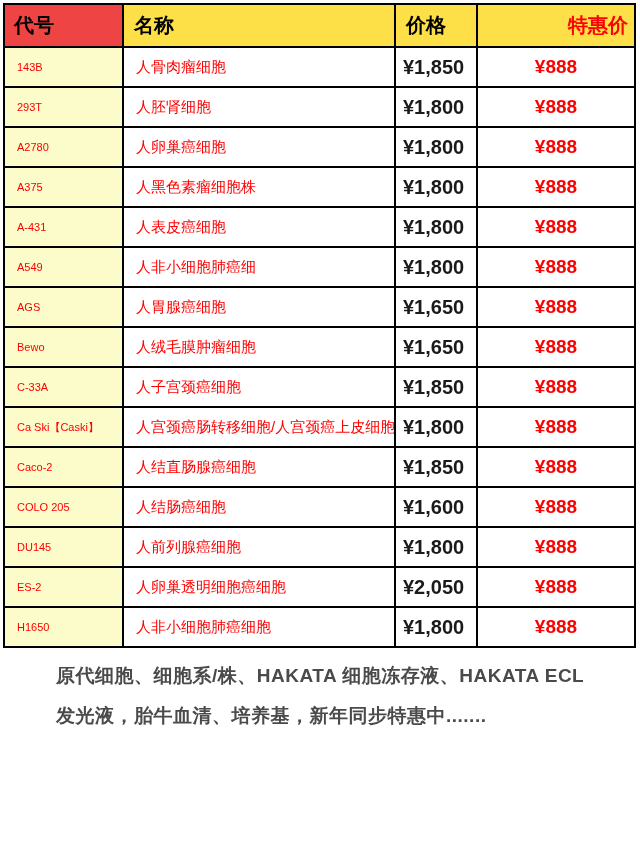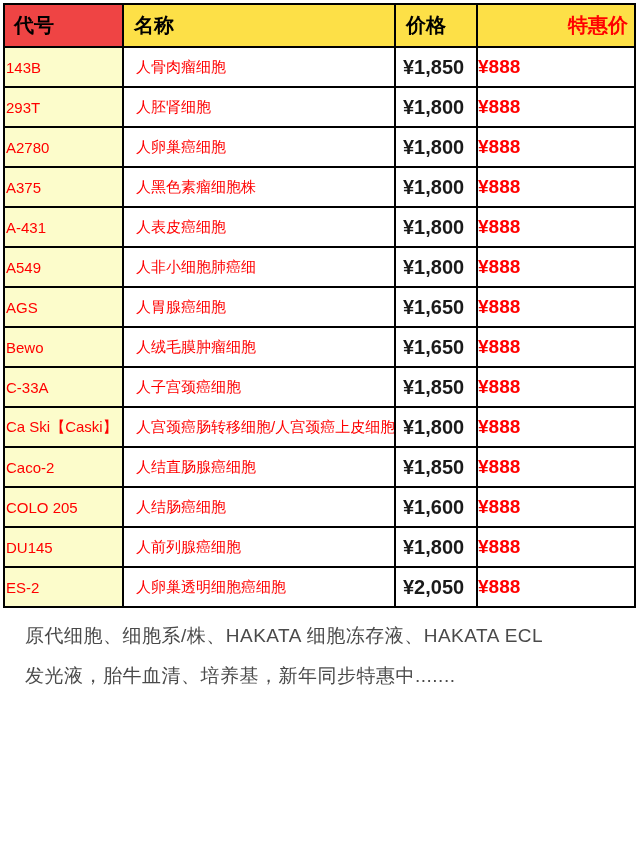--- a/index.html
+++ b/index.html
@@ -47,48 +47,49 @@
     text-align: right;
     color: #FF0000;
     padding: 6px;
   }
   .price-table td {
     height: 40px;
   }
   .price-table td.cell-code {
     background: #FCFCCB;
     color: #FF0000;
-    font-size: 15px;
-    padding: 0 2px 0 1px;
+    font-size: 11px;
+    padding: 0 2px 0 12px;
     margin-top: 20px;
   }
   .price-table td.cell-name {
     color: #FF0000;
     font-size: 15px;
     padding: 0 2px 0 12px;
   }
   .price-table td.cell-price {
     color: #1A1A1A;
     font-size: 20px;
     font-weight: bold;
     padding: 0 0 0 7px;
   }
   .price-table td.cell-special {
     color: #FF0000;
     font-size: 19px;
     font-weight: bold;
-    text-align: left;
+    text-align: center;
     padding: 0;
   }
   .footer {
-    margin: 8px 0 0 25px;
+    margin: 8px 0 0 56px;
     font-size: 19px;
     line-height: 40px;
     color: #4a4a4a;
     letter-spacing: 0.5px;
+    font-weight: bold;
   }
 </style>
 </head>
 <body>
 
 <div class="page">
 
   <table class="price-table">
     <colgroup>
       <col style="width:119px">
@@ -198,20 +199,26 @@
     </tr>
 
     <tr>
       <td class="cell-code">ES-2</td>
       <td class="cell-name">人卵巢透明细胞癌细胞</td>
       <td class="cell-price">¥2,050</td>
       <td class="cell-special">¥888</td>
     </tr>
 
 
+    <tr>
+      <td class="cell-code">H1650</td>
+      <td class="cell-name">人非小细胞肺癌细胞</td>
+      <td class="cell-price">¥1,800</td>
+      <td class="cell-special">¥888</td>
+    </tr>
   </tbody>
   </table>
 
   <div class="footer">
     <div>原代细胞、细胞系/株、HAKATA 细胞冻存液、HAKATA ECL</div>
     <div>发光液，胎牛血清、培养基，新年同步特惠中.......</div>
   </div>
 
 </div>
 

